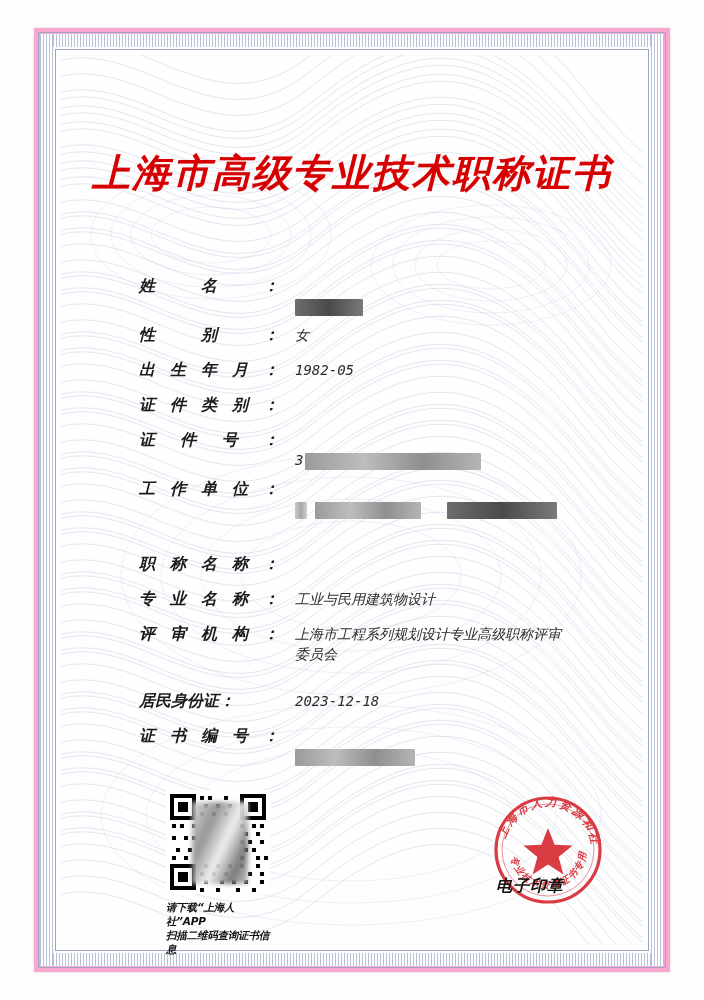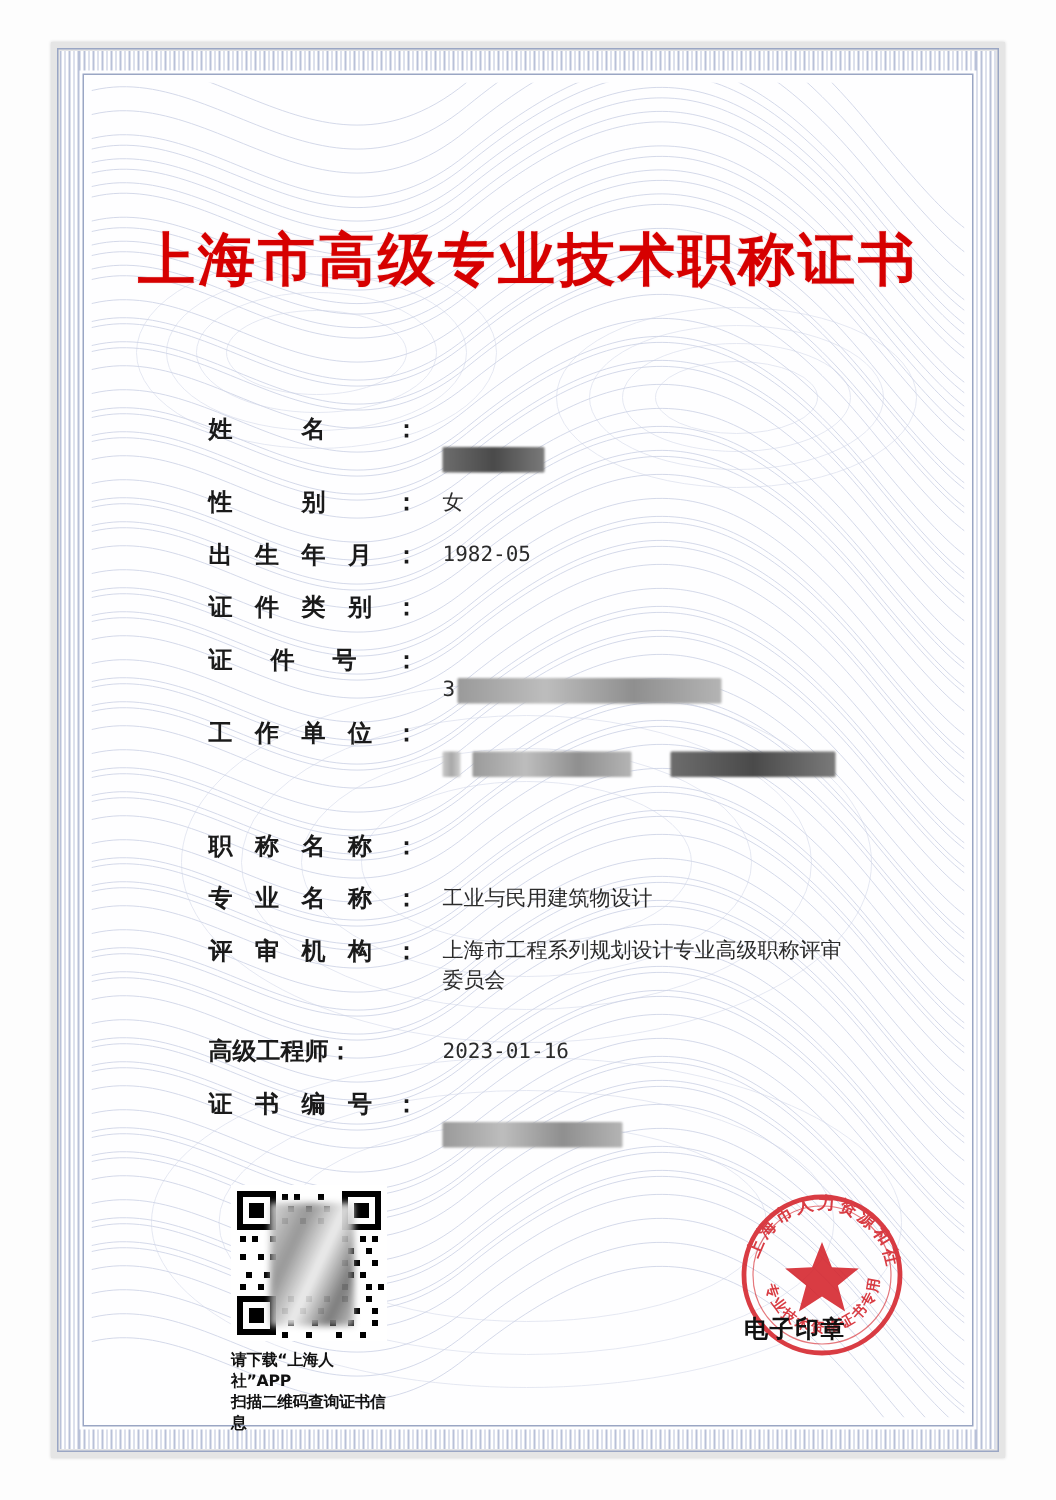--- a/index.html
+++ b/index.html
@@ -19,23 +19,24 @@
     height: 1000px;
     background: #fdfdfd;
   }
   
   .certificate {
     position: absolute;
     left: 34px;
     top: 28px;
     width: 636px;
     height: 944px;
-    background: #e5e5e5;
+    background: #f9a8d4;
     box-shadow: 0 0 2px rgba(0,0,0,0.18);
     overflow: hidden;
+    font-style: italic;
   }
   
   .border-frame {
     position: absolute;
     left: 6px;
     top: 6px;
     right: 6px;
     bottom: 6px;
     border: 13px solid transparent;
     background:
@@ -135,21 +136,21 @@
   }
   .redact.dark { background: linear-gradient(90deg, #6d6d6d, #4a4a4a, #7a7a7a); }
   .redact.light { background: linear-gradient(90deg, #c9c9c9, #a8a8a8, #d0d0d0); }
 
   .gap-block { height: 26px; }
   .gap-block-sm { height: 18px; }
 
   
   .qr-wrap {
     position: absolute;
-    left: 120px;
+    left: 132px;
     top: 762px;
     width: 104px;
   }
   .qr {
     width: 104px;
     height: 104px;
     position: relative;
     background: #ffffff;
   }
   .qr svg { display: block; }
@@ -359,22 +360,22 @@
               <span>构</span>
               <span>：</span>
           </div>
           <div class="field-value">上海市工程系列规划设计专业高级职称评审
 委员会</div>
         </div>
 
         <div class="gap-block-sm"></div>
 
         <div class="field-row">
-          <div class="field-label" style="display:block;">高级工程师：</div>
-          <div class="field-value mono">2023-01-16</div>
+          <div class="field-label" style="display:block;">居民身份证：</div>
+          <div class="field-value mono">2023-12-18</div>
         </div>
 
         <div class="field-row">
           <div class="field-label spread">
             <span>证</span>
               <span>书</span>
               <span>编</span>
               <span>号</span>
               <span>：</span>
           </div>

